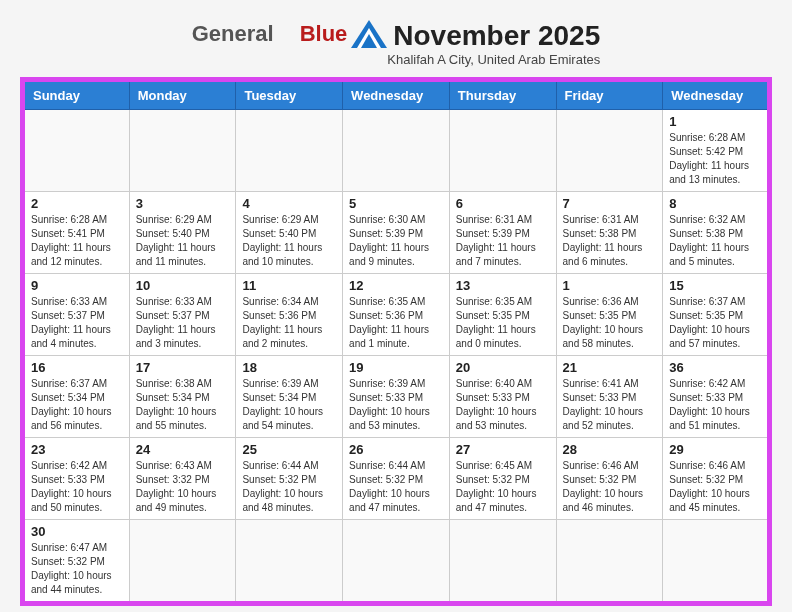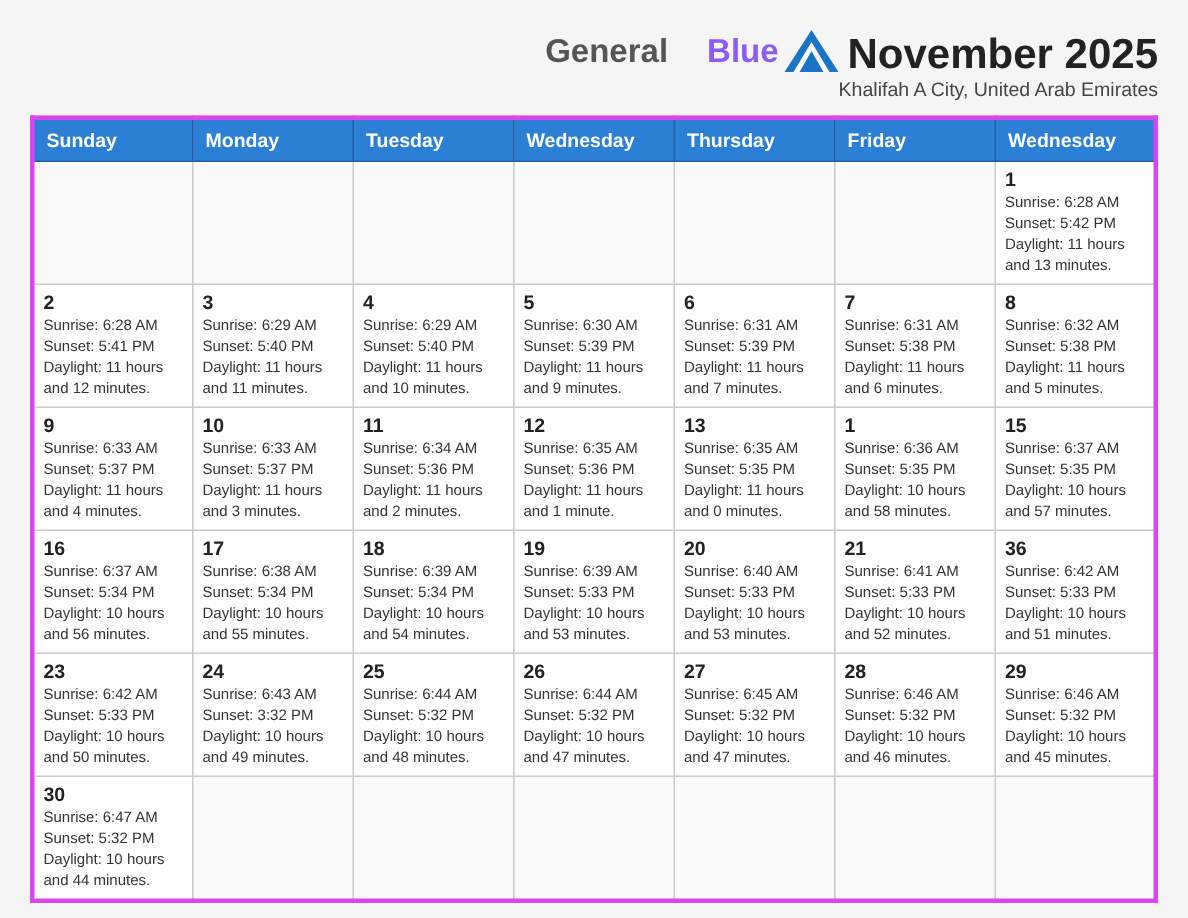--- a/index.html
+++ b/index.html
@@ -5,60 +5,60 @@
     * { box-sizing: border-box; margin: 0; padding: 0; }
     body {
       font-family: Arial, sans-serif;
       background: #f5f5f5;
       width: 792px;
       min-height: 612px;
       padding: 20px;
     }
     .header-area {
       display: flex;
-      justify-content: flex-end;
+      justify-content: center;
       align-items: flex-start;
       margin-bottom: 10px;
     }
     .logo {
       display: flex;
       flex-direction: column;
       align-items: flex-start;
     }
     .logo-text {
       display: flex;
       align-items: center;
       font-size: 22px;
       font-weight: bold;
       color: #333;
     }
     .logo-general { color: #555; }
-    .logo-blue { color: #8b5cf6; padding-left: 26px; }
+    .logo-blue { color: #b91c1c; padding-left: 26px; }
     .logo-icon {
       width: 36px;
       height: 28px;
       margin-left: 4px;
     }
     .title-area {
       text-align: right;
     }
     .month-title {
       font-size: 28px;
       font-weight: bold;
       color: #222;
     }
     .location-title {
       font-size: 13px;
       color: #444;
     }
     .calendar {
       width: 100%;
       border-collapse: collapse;
-      background: #fca5a5;
-      border: 3px solid #d946ef;
+      background: #0ea5e9;
+      border: 5px solid #d946ef;
     }
     .calendar th {
       background: #2b7fd4;
       color: white;
       font-size: 13px;
       font-weight: bold;
       text-align: left;
       padding: 6px 8px;
       border: 1px solid #2060aa;
     }

